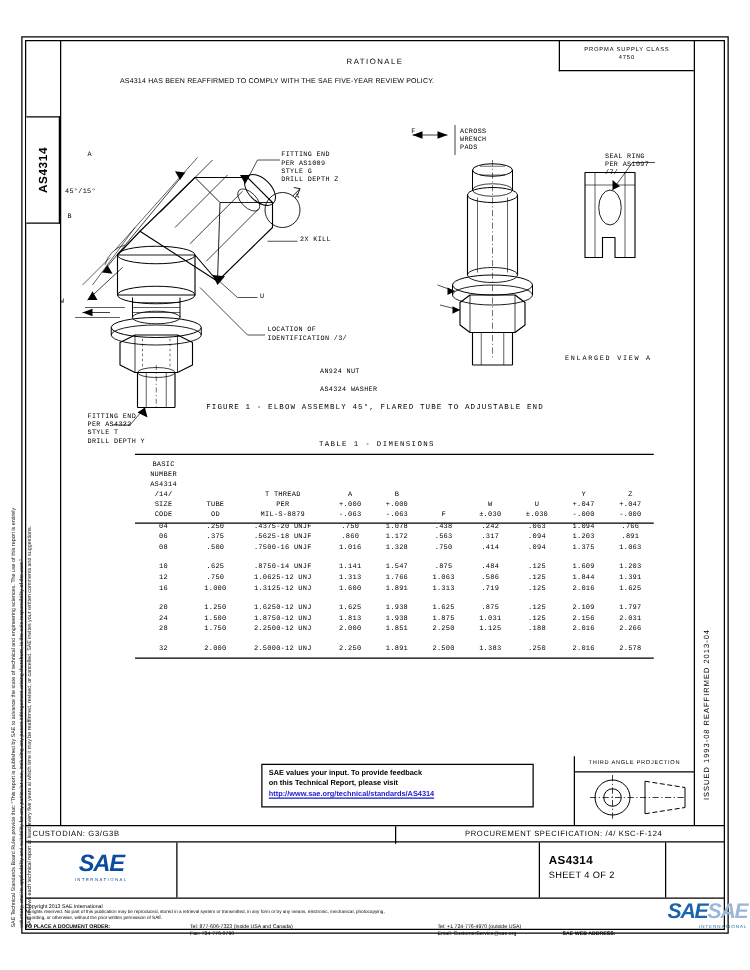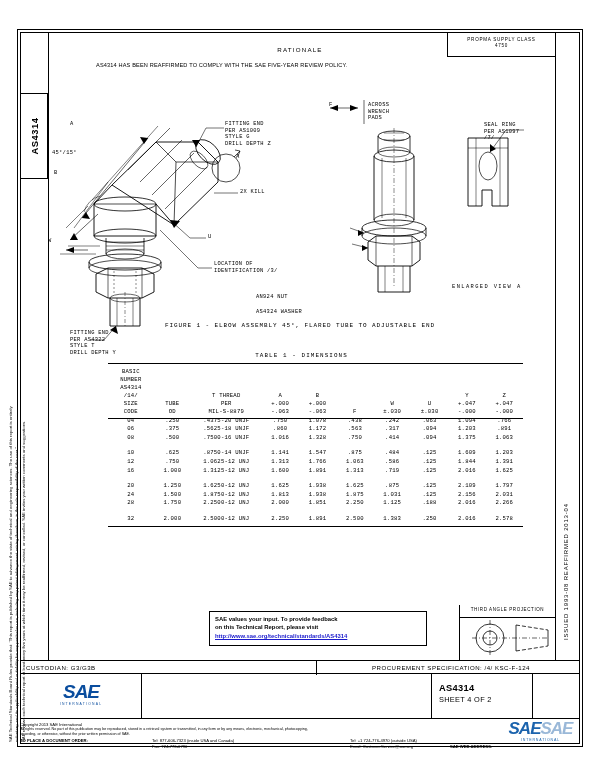--- a/index.html
+++ b/index.html
@@ -389,21 +389,21 @@
   #fc-fax   { left: 132px; top: 5.6px; }
   #fc-tel2  { left: 330px; top: 0; }
   #fc-mail  { left: 330px; top: 5.6px; }
   #fc-web   { left: 430px; top: 5.6px; }
 
   
   #foot-logo {
     position: absolute;
     right: 2px; top: 720px;
     width: 115px; height: 26px;
-    text-align: center;
+    text-align: right;
   }
   #foot-logo .fl-word {
     font-family: "Liberation Sans", sans-serif;
     font-weight: bold;
     font-style: italic;
     font-size: 17px;
     letter-spacing: -1px;
     color: #1b63ad;
     line-height: 18px;
   }

